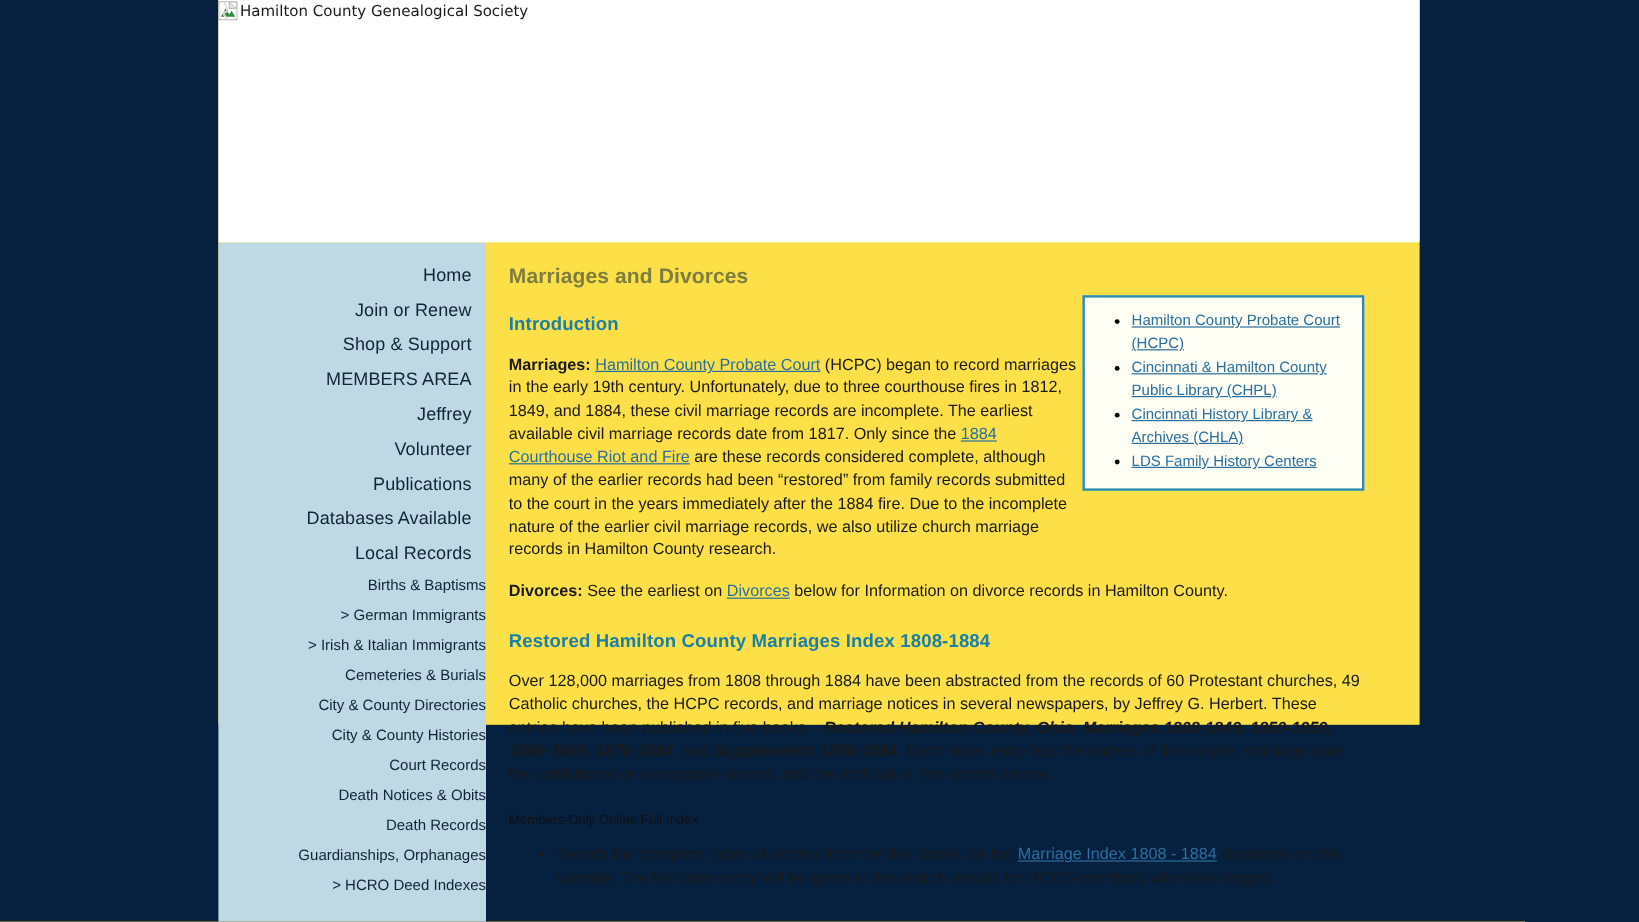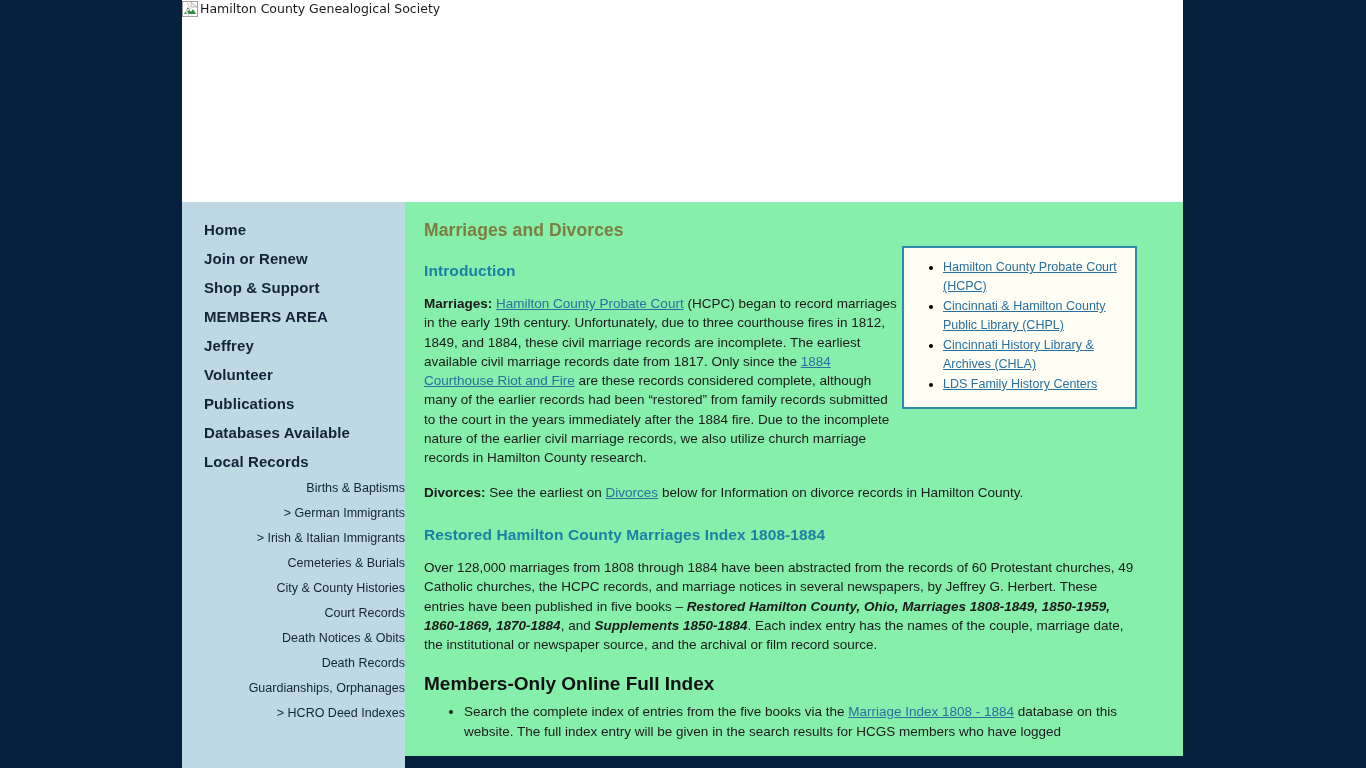--- a/index.html
+++ b/index.html
@@ -12,22 +12,22 @@
     overflow: hidden;
     background: #06203f;
     font-family: "Liberation Sans", sans-serif;
     -webkit-font-smoothing: antialiased;
   }
   .page-wrap {
     position: absolute;
     left: 182px;
     top: 0;
     width: 1001px;
-    height: 756px;
-    background: #86efac;
+    height: 604px;
+    background: #fde047;
   }
   
   .banner {
     position: relative;
     height: 202px;
     background: #ffffff;
   }
   .broken-img {
     position: absolute;
     left: 0px;
@@ -60,26 +60,27 @@
     width: 223px;
     flex: 0 0 223px;
     background: #bed9e3;
     min-height: 566px;
     padding-top: 13px;
     box-sizing: border-box;
   }
   .nav-main {
     display: block;
     font-size: 15px;
-    font-weight: bold;
+    font-weight: normal;
     color: #13233a;
     padding: 6px 12px 6px 22px;
     line-height: 17px;
     text-decoration: none;
     letter-spacing: 0.1px;
+    text-align: right;
   }
   .nav-sub {
     display: block;
     font-size: 12.5px;
     color: #13233a;
     padding: 5px 0 5px 25px;
     line-height: 15px;
     text-decoration: none;
     text-align: right;
   }
@@ -103,22 +104,22 @@
     font-weight: bold;
     color: #1c7fa5;
     margin: 0 0 14px 0;
     line-height: 18px;
     letter-spacing: 0.1px;
   }
   h2.sec-title.spaced {
     margin-top: 24px;
   }
   h3.sub-title {
-    font-size: 19px;
-    font-weight: bold;
+    font-size: 11px;
+    font-weight: normal;
     color: #111111;
     margin: 22px 0 10px 0;
     line-height: 16px;
   }
   p.para {
     font-size: 13.5px;
     line-height: 19.3px;
     color: #1a1a1a;
     margin: 0 0 15px 0;
   }
@@ -202,20 +203,21 @@
       <a class="nav-main" href="#">Jeffrey</a>
       <a class="nav-main" href="#">Volunteer</a>
       <a class="nav-main" href="#">Publications</a>
       <a class="nav-main" href="#">Databases Available</a>
       <a class="nav-main" href="#">Local Records</a>
 
       <a class="nav-sub" href="#">Births &amp; Baptisms</a>
       <a class="nav-sub" href="#">&gt; German Immigrants</a>
       <a class="nav-sub" href="#">&gt; Irish &amp; Italian Immigrants</a>
       <a class="nav-sub" href="#">Cemeteries &amp; Burials</a>
+      <a class="nav-sub" href="#">City &amp; County Directories</a>
       <a class="nav-sub" href="#">City &amp; County Histories</a>
       <a class="nav-sub" href="#">Court Records</a>
       <a class="nav-sub" href="#">Death Notices &amp; Obits</a>
       <a class="nav-sub" href="#">Death Records</a>
       <a class="nav-sub" href="#">Guardianships, Orphanages</a>
       <a class="nav-sub" href="#">&gt; HCRO Deed Indexes</a>
     </nav>
 
     <main class="content">
 

